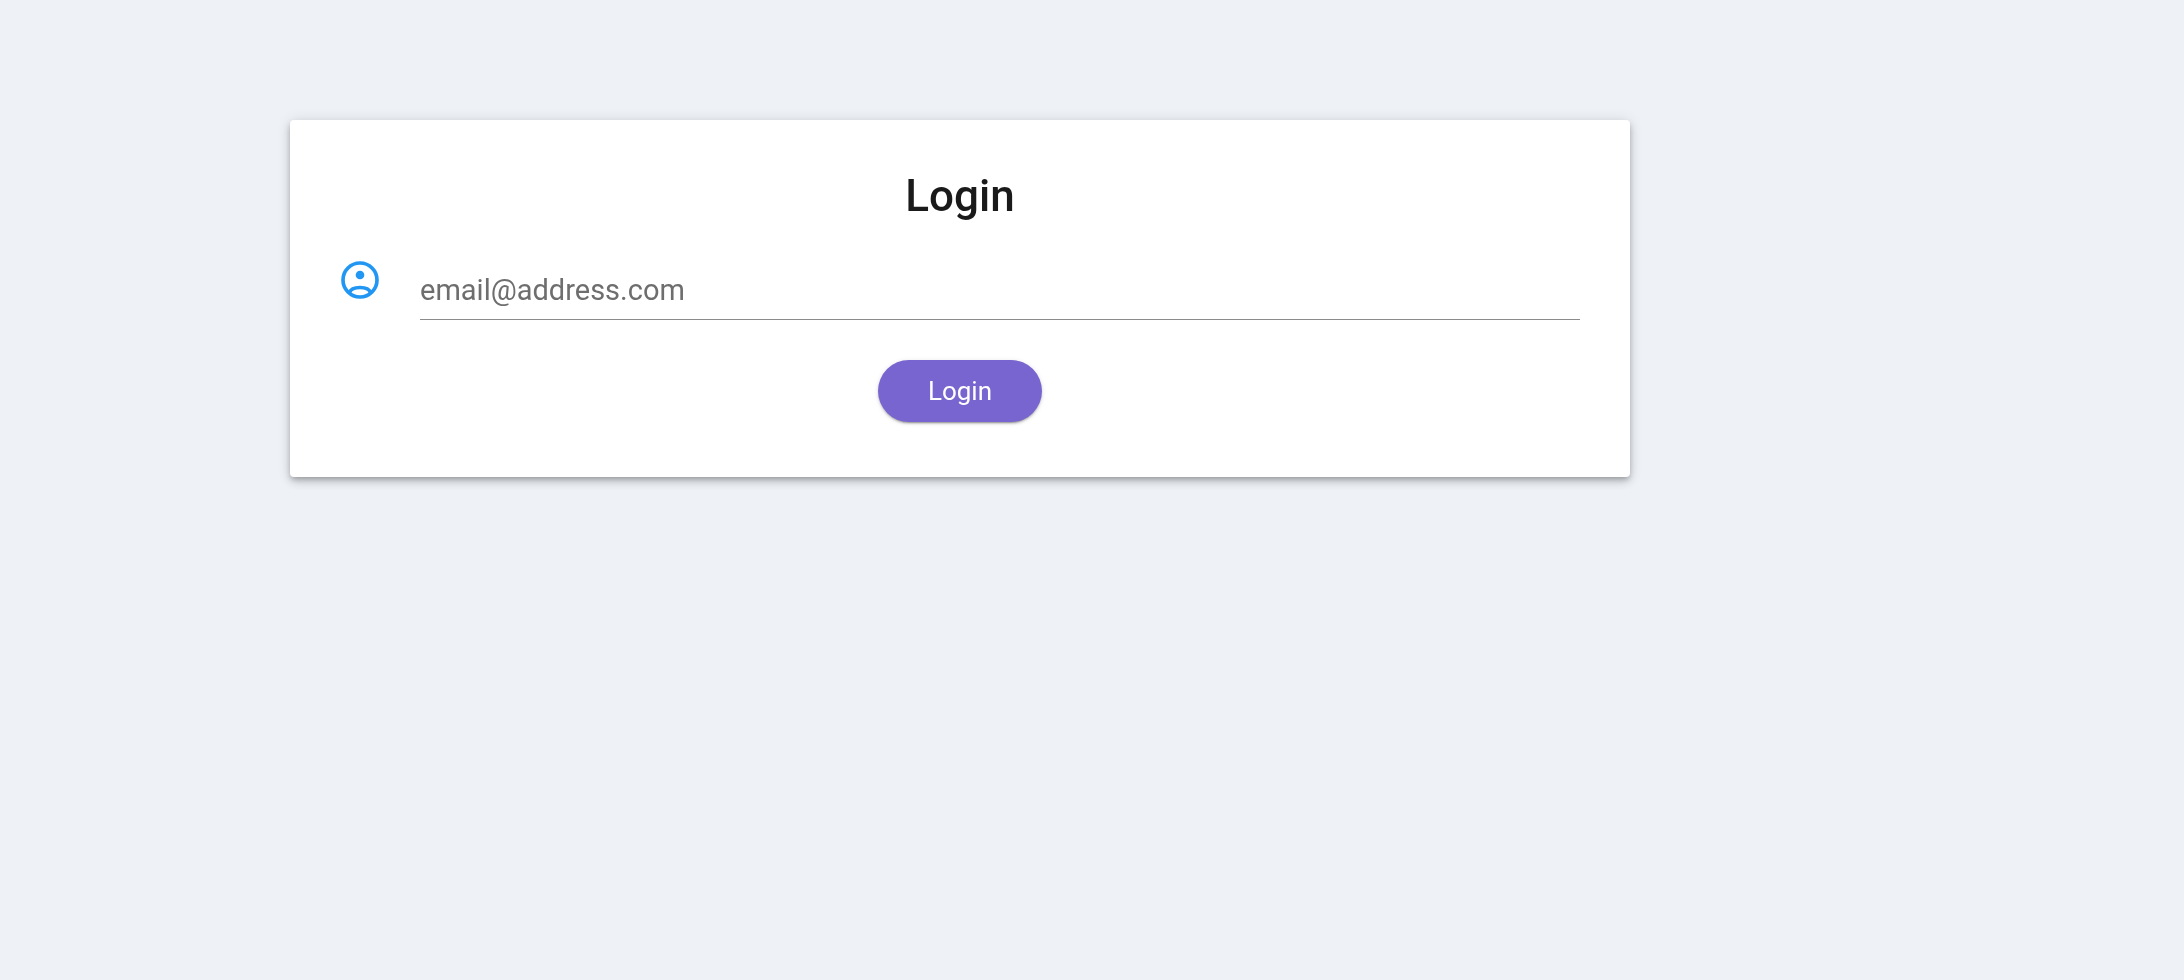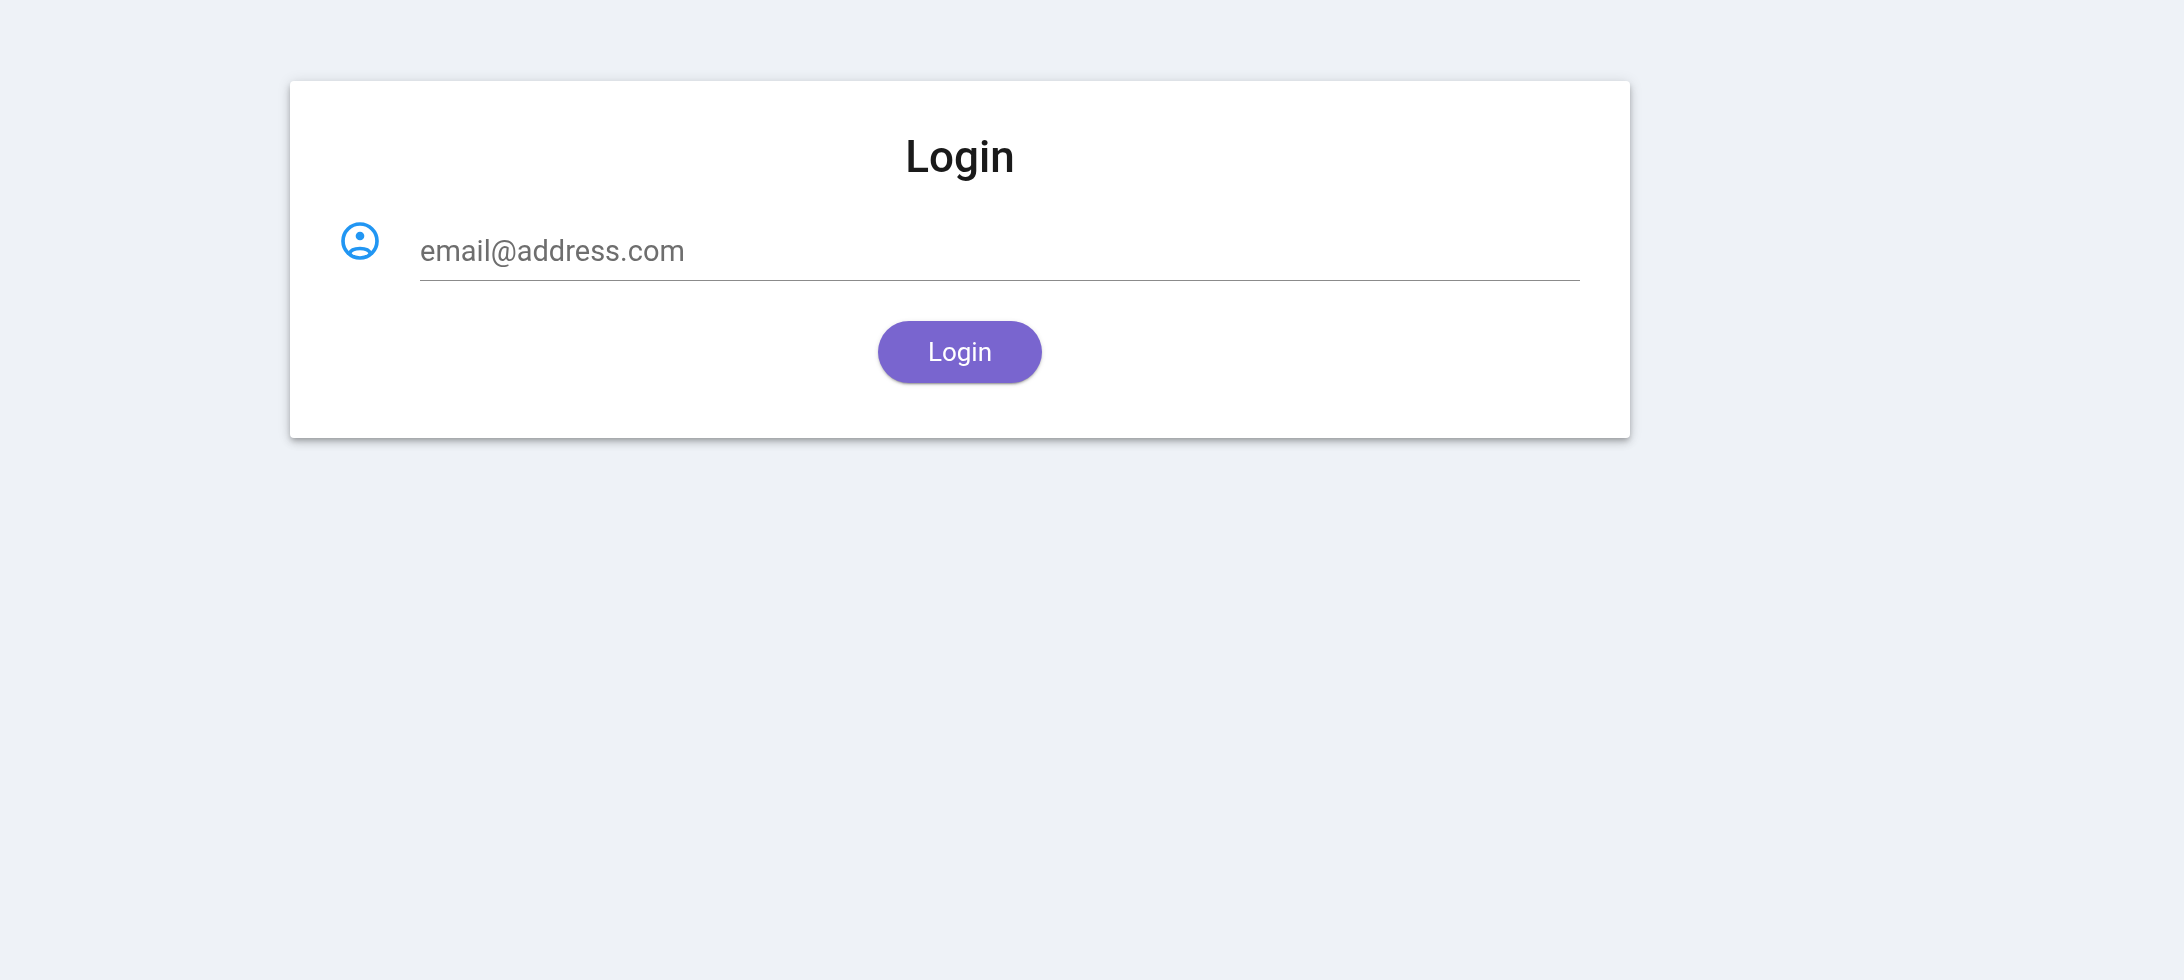--- a/index.html
+++ b/index.html
@@ -9,21 +9,21 @@
     }
 
     body {
       font-family: Roboto, "Helvetica Neue", Arial, sans-serif;
       background-color: #eef2f7;
       min-height: 980px;
       width: 2184px;
     }
 
     .page-wrapper {
-      padding-top: 81px;
+      padding-top: 120px;
       padding-left: 290px;
     }
 
     .login-card {
       background-color: #ffffff;
       width: 1340px;
       padding: 50px 50px 55px 50px;
       box-shadow: 0 3px 5px -1px rgba(0,0,0,.2), 0 5px 8px 0 rgba(0,0,0,.14), 0 1px 14px 0 rgba(0,0,0,.12);
       border-radius: 4px;
     }

